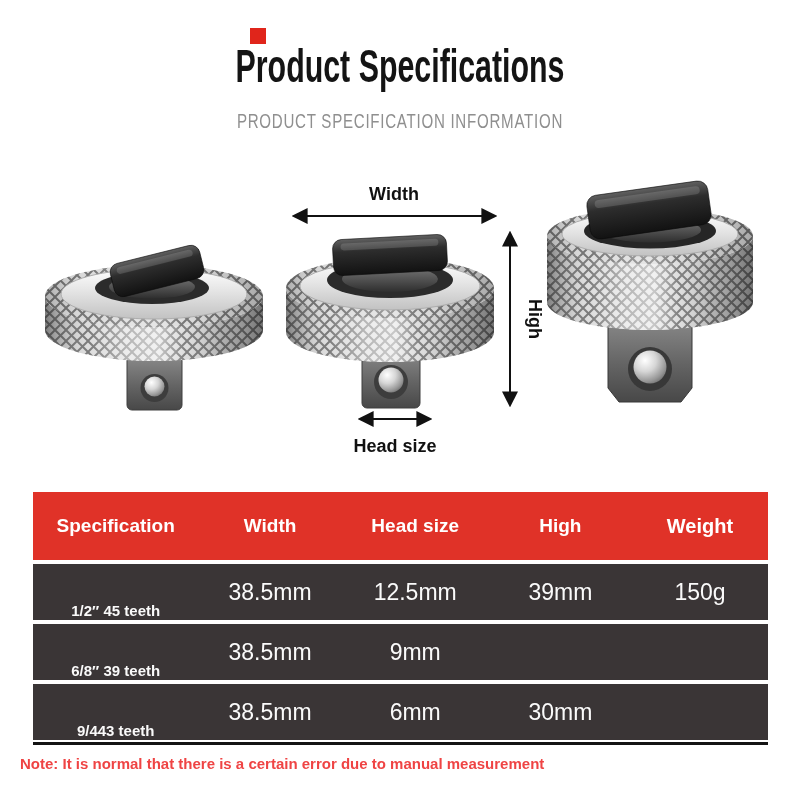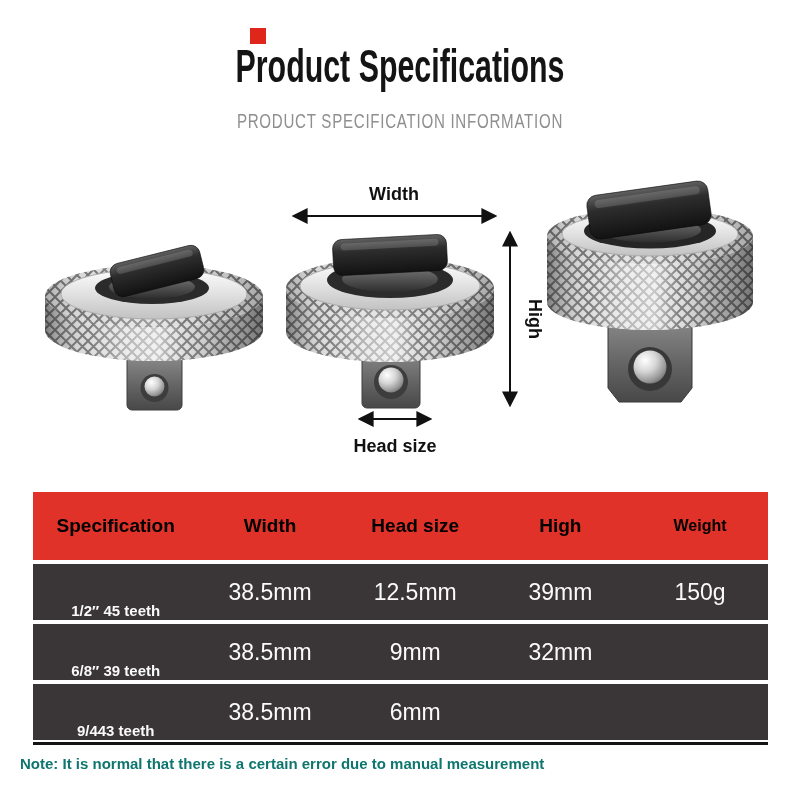--- a/index.html
+++ b/index.html
@@ -19,26 +19,26 @@
     transform:scaleX(.72);transform-origin:400px 50%;white-space:nowrap;
   }
   .diagram{position:absolute;left:0;top:150px;}
   .dim-label{font-weight:bold;fill:#111;font-size:18px;font-family:"Liberation Sans",sans-serif;}
   .dim-line{stroke:#111;stroke-width:2;}
   .spec-table{position:absolute;left:33px;top:492px;width:735px;}
   .t-head,.t-row{
     display:grid;grid-template-columns:22.5% 19.5% 20% 19.5% 18.5%;
     align-items:center;text-align:center;
   }
-  .t-head{height:68px;background:#e03228;color:#000000;font-weight:bold;font-size:19px;}
-  .t-head .th-weight{font-size:16px;}
+  .t-head{height:68px;background:#e03228;color:#ffffff;font-weight:bold;font-size:19px;}
+  .t-head .th-weight{font-size:20px;}
   .t-row{height:56px;background:#3a3536;color:#fafafa;font-size:23px;margin-top:4px;}
   .cell-spec{font-size:15px;font-weight:bold;margin-top:36px;}
   .table-bottom{height:3px;background:#141414;margin-top:2px;}
-  .note{position:absolute;left:20px;top:755px;font-size:15px;font-weight:bold;color:#0f766e;white-space:nowrap;}
+  .note{position:absolute;left:20px;top:755px;font-size:15px;font-weight:bold;color:#ef4444;white-space:nowrap;}
 </style>
 </head>
 <body>
 
 <div class="red-square"></div>
 <h1 class="title">Product Specifications</h1>
 <div class="subtitle">PRODUCT SPECIFICATION INFORMATION</div>
 
 <svg class="diagram" width="800" height="330" viewBox="0 150 800 330">
   <defs>
@@ -167,23 +167,23 @@
     <div class="cell-spec">1/2″ 45 teeth</div>
     <div>38.5mm</div>
     <div>12.5mm</div>
     <div>39mm</div>
     <div>150g</div>
   </div>
   <div class="t-row">
     <div class="cell-spec">6/8″ 39 teeth</div>
     <div>38.5mm</div>
     <div>9mm</div>
-    <div>32mm</div>
   </div>
   <div class="t-row">
     <div class="cell-spec">9/443 teeth</div>
     <div>38.5mm</div>
     <div>6mm</div>
+    <div>30mm</div>
   </div>
   <div class="table-bottom"></div>
 </div>
 
 <div class="note">Note: It is normal that there is a certain error due to manual measurement</div>
 
 </body></html>

